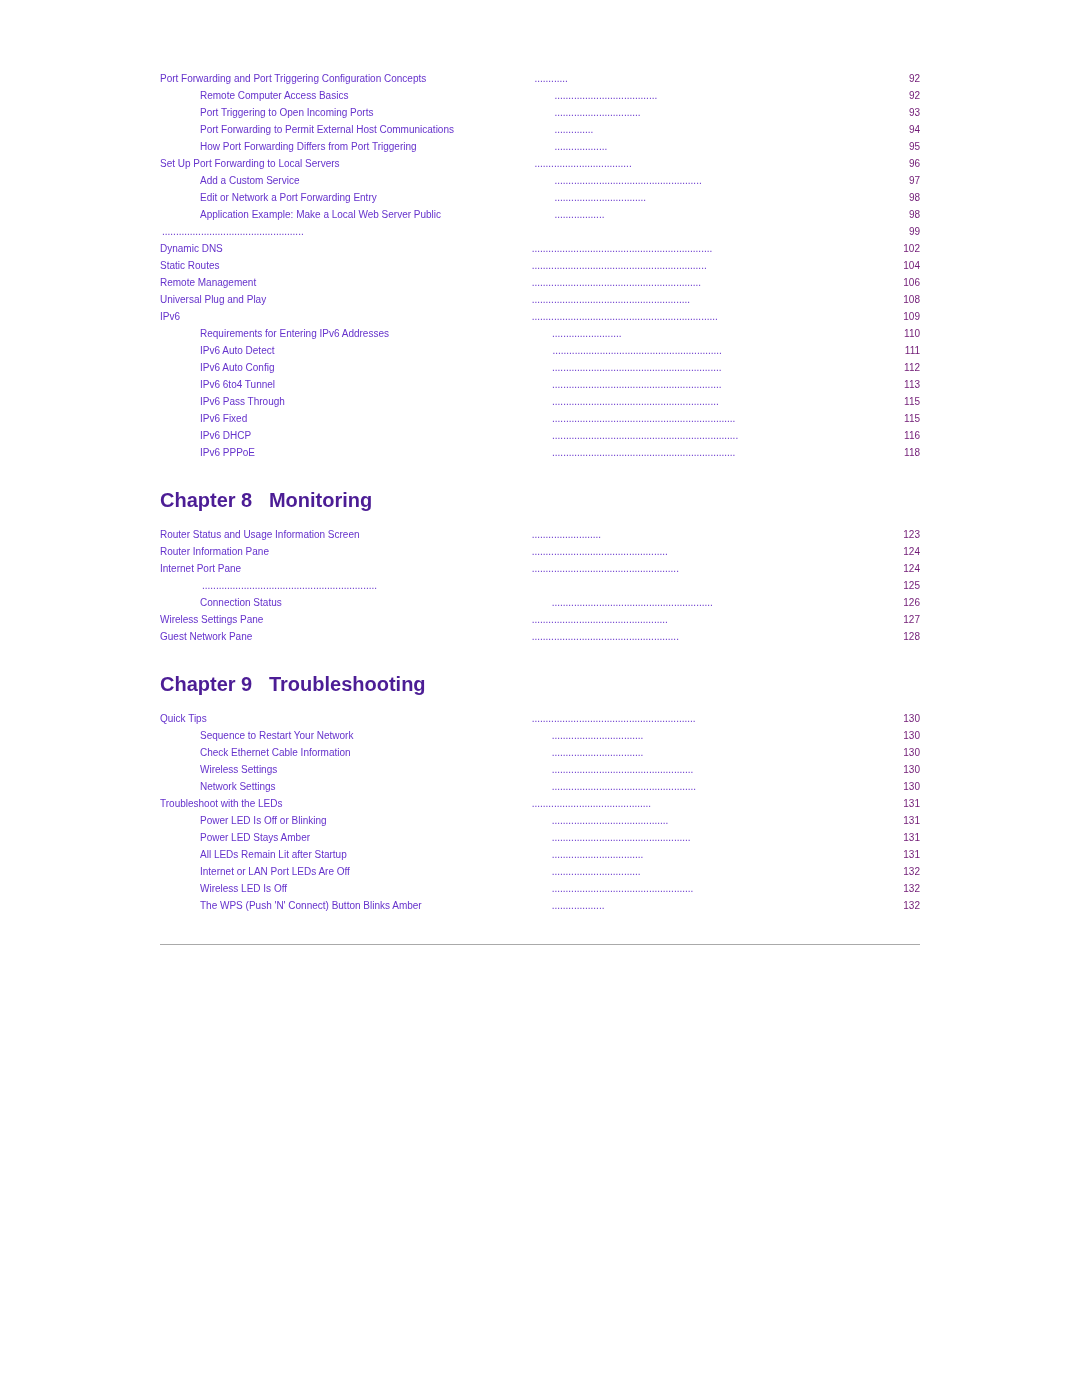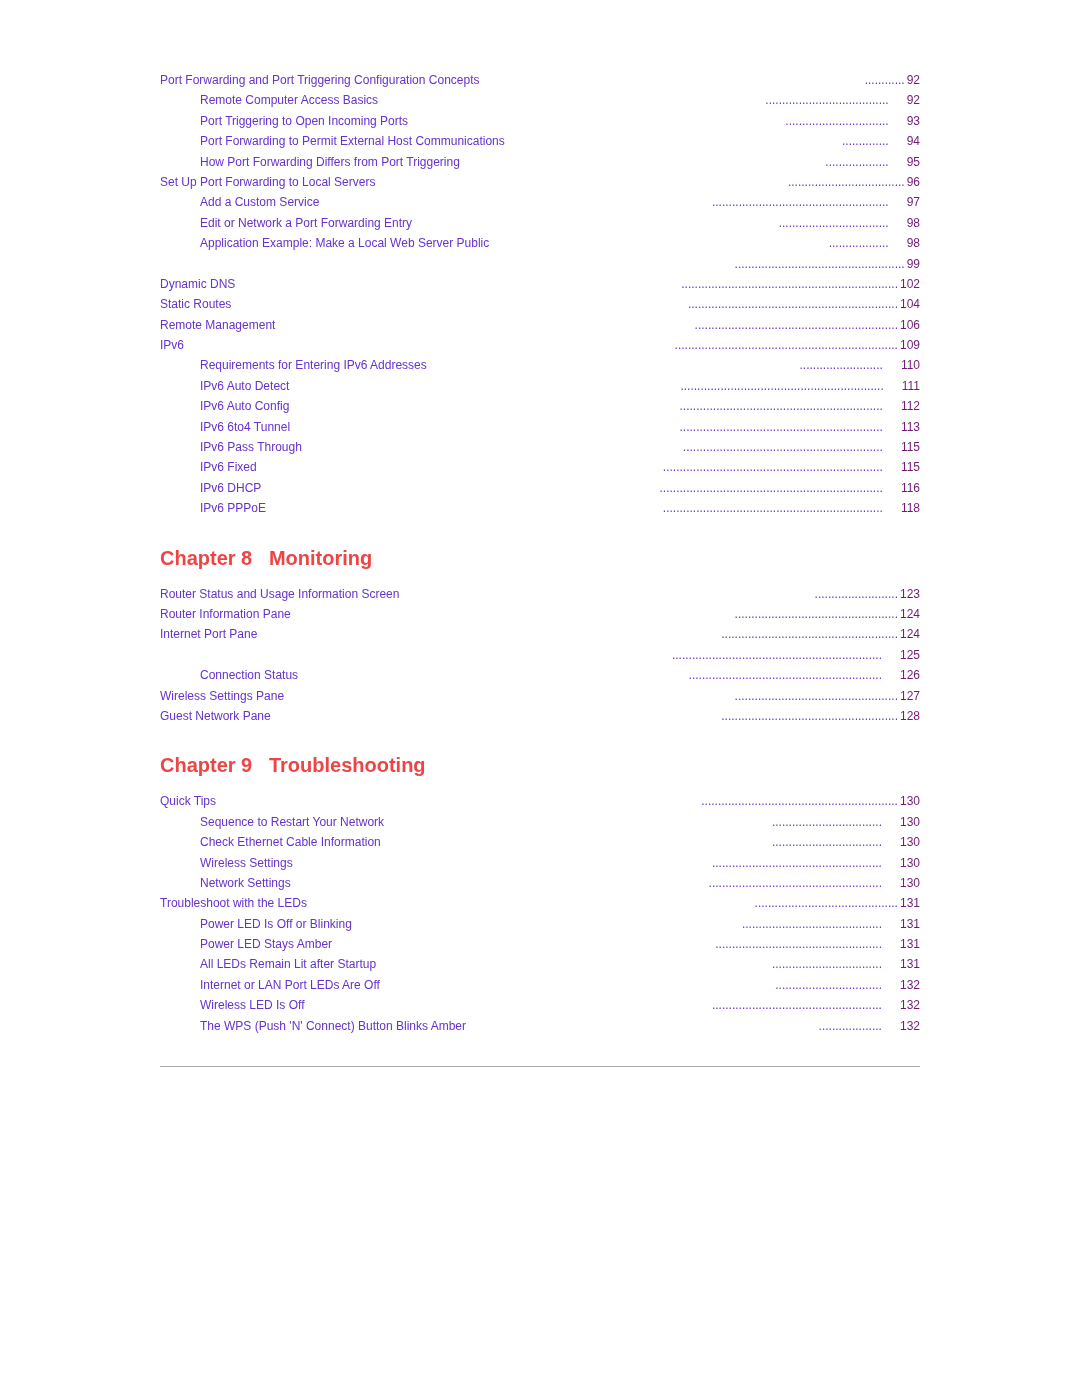--- a/index.html
+++ b/index.html
@@ -28,24 +28,23 @@
       letter-spacing: 0.3px;
     }
     .content {
       width: 760px;
       margin: 0 auto;
     }
     .toc-entry {
       display: flex;
       justify-content: space-between;
       align-items: baseline;
-      font-size: 12px;
+      font-size: 10px;
       line-height: 1.7;
       color: #6633cc;
-      text-align: right;
     }
     .toc-entry .entry-text {
       flex: 1;
       display: flex;
       align-items: baseline;
     }
     .toc-entry .dots {
       flex: 1;
       overflow: hidden;
       margin: 0 2px;
@@ -53,21 +52,21 @@
     }
     .toc-entry .page-num {
       white-space: nowrap;
       color: #701a75;
     }
     .indent-1 { padding-left: 40px; gap: 16px; }
 
     .chapter-heading {
       font-size: 20px;
       font-weight: bold;
-      color: #ef4444;
+      color: #4c1d95;
       margin-top: 28px;
       margin-bottom: 14px;
     }
 
     .section-divider {
       border: none;
       border-top: 1px solid #aaa;
       width: 760px;
       margin: 30px auto 0 auto;
     }
@@ -147,20 +146,25 @@
           <span class="entry-text">Static Routes</span>
           <span class="dots">...............................................................</span>
           <span class="page-num">104</span>
         </div>
         <div class="toc-entry">
           <span class="entry-text">Remote Management</span>
           <span class="dots">.............................................................</span>
           <span class="page-num">106</span>
         </div>
         <div class="toc-entry">
+          <span class="entry-text">Universal Plug and Play</span>
+          <span class="dots">.........................................................</span>
+          <span class="page-num">108</span>
+        </div>
+        <div class="toc-entry">
           <span class="entry-text">IPv6</span>
           <span class="dots">...................................................................</span>
           <span class="page-num">109</span>
         </div>
         <div class="toc-entry indent-1">
           <span class="entry-text">Requirements for Entering IPv6 Addresses</span>
           <span class="dots">.........................</span>
           <span class="page-num">110</span>
         </div>
         <div class="toc-entry indent-1">

